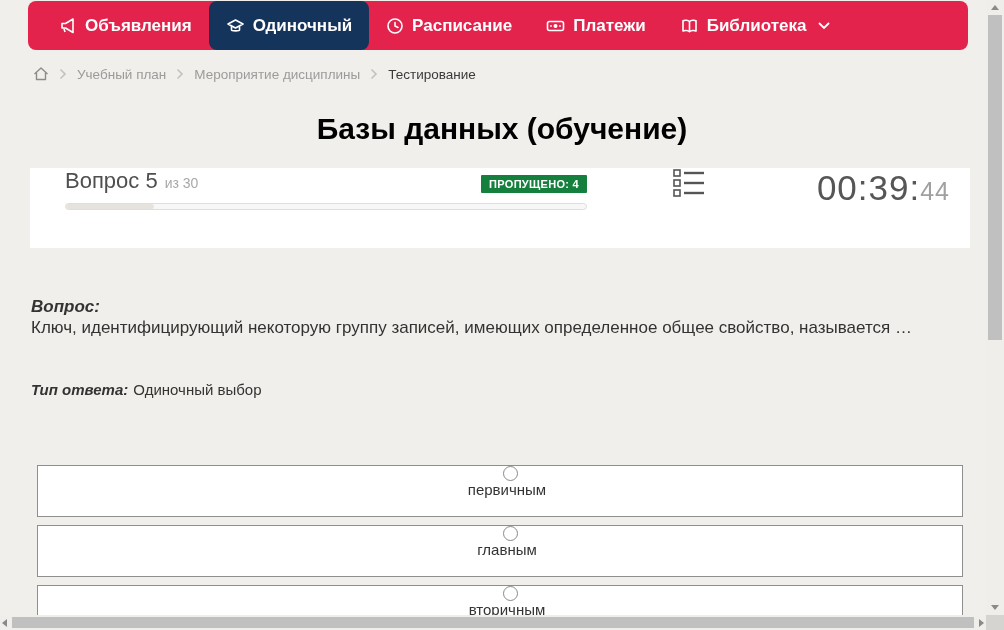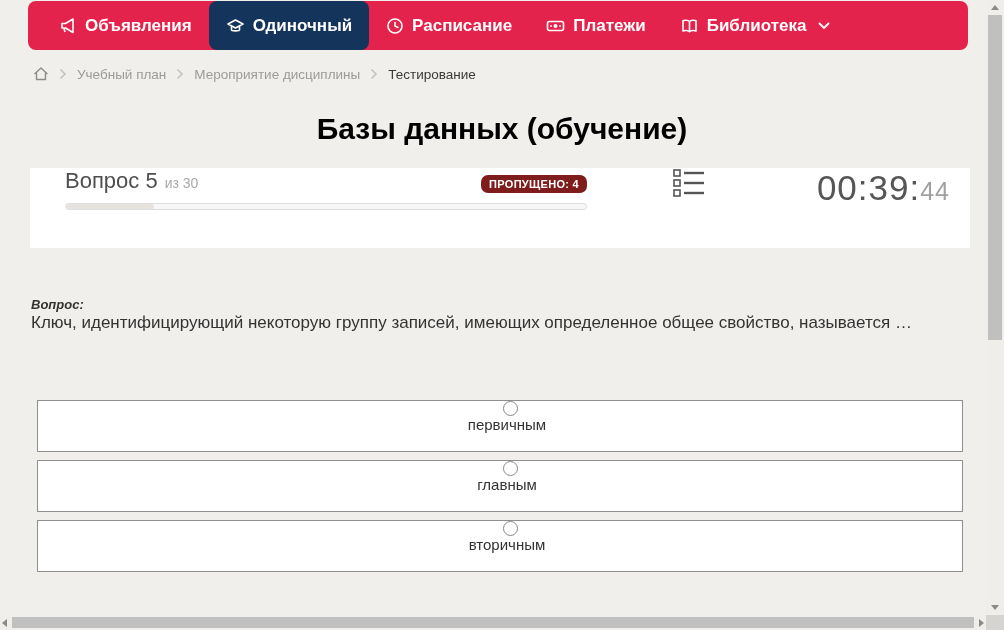--- a/index.html
+++ b/index.html
@@ -44,37 +44,37 @@
   .quiz-card {
     margin:22px 0 0 30px; width:940px; height:80px;
     background:#ffffff; display:flex; 
     padding:0 20px 0 35px;
   }
   .quiz-left { width:522px; }
   .quiz-title-row { display:flex; align-items:baseline; }
   .q-num { font-size:22px; color:#4f4f4f; }
   .q-total { font-size:14px; color:#a8a8a8; margin-left:7px; }
   .skip-badge {
-    margin-left:auto; background:#7f1d1d; color:#fff;
+    margin-left:auto; background:#15803d; color:#fff;
     font-size:11px; font-weight:700; letter-spacing:.3px;
-    padding:3px 8px; border-radius:7px;
+    padding:3px 8px; border-radius:1px;
   }
   .progress {
     margin-top:9px; height:7px; width:100%;
     background:#f7f7f7; border:1px solid #dedede; border-radius:5px;
     overflow:hidden;
   }
   .progress-fill { height:100%; background:#e6e3df; border-radius:5px; }
   .list-icon { margin-left:86px; cursor:pointer; display:flex; }
   .timer { flex:1; text-align:right; white-space:nowrap; }
   .timer-main { font-size:35px; color:#565656; letter-spacing:1px; }
   .timer-sec { font-size:25px; color:#a0a0a0; letter-spacing:1px; }
   
   .q-section { margin-left:31px; margin-right:40px; }
-  .q-label { margin-top:49px; font-size:13px; font-weight:700; font-style:italic; color:#333; }
+  .q-label { margin-top:49px; font-size:17px; font-weight:700; font-style:italic; color:#333; }
   .q-text { margin-top:1px; font-size:17px; color:#333; }
   .q-type { margin-top:43px; font-size:15px; }
   .q-type .t-label { font-weight:700; font-style:italic; }
   .t-value { margin-left:5px; }
   
   .answers { margin:67px 0 0 37px; width:926px; }
   .answer-row {
     height:52px; background:#fff; border:1px solid #8f8f8f;
     display:flex; align-items:center; margin-bottom:8px;
     cursor:pointer;
@@ -211,20 +211,23 @@
     </svg>
   </div>
   <div class="timer">
     <span class="timer-main">00:39:</span><span class="timer-sec">44</span>
   </div>
 </section>
 
 <div class="q-section">
   <div class="q-label">Вопрос:</div>
   <div class="q-text">Ключ, идентифицирующий некоторую группу записей, имеющих определенное общее свойство, называется …</div>
+  <div class="q-type">
+    <span class="t-label">Тип ответа:</span><span class="t-value">Одиночный выбор</span>
+  </div>
 </div>
 
 <div class="answers">
   <div class="answer-row">
     <span class="radio"></span>
     <span class="answer-label">первичным</span>
   </div>
   <div class="answer-row">
     <span class="radio"></span>
     <span class="answer-label">главным</span>

